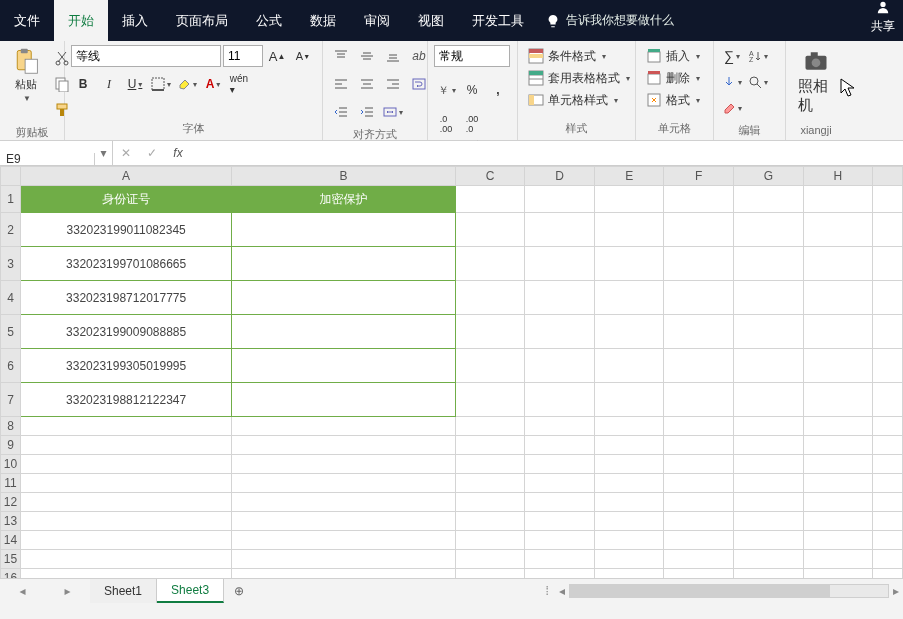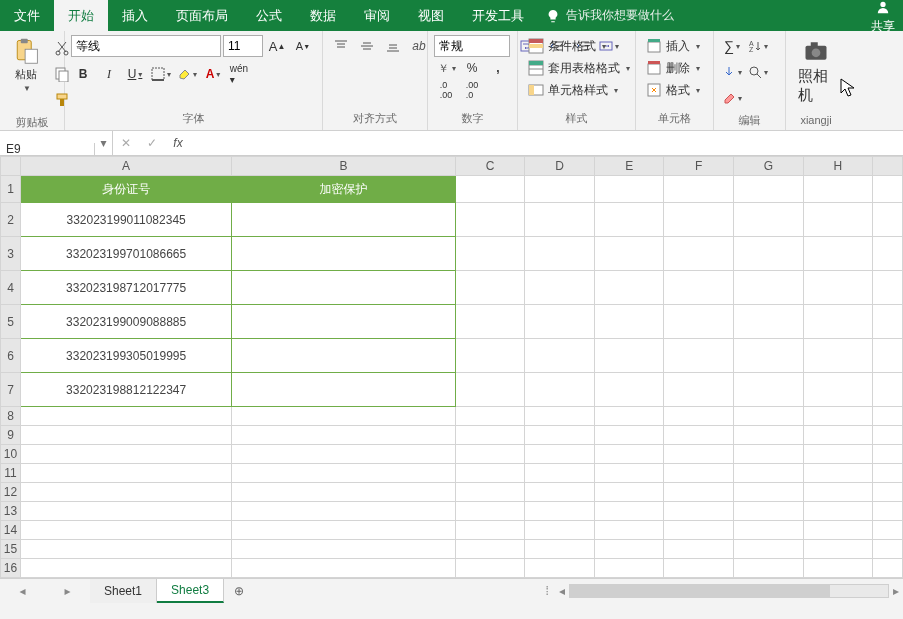--- a/index.html
+++ b/index.html
@@ -1,17 +1,17 @@
 <!DOCTYPE html>
 <html><head>
 <meta charset="utf-8">
 <style>
 *{box-sizing:border-box;margin:0;padding:0;font-family:"Microsoft YaHei",SimSun,sans-serif;}
 body{background:#fff;width:903px;height:619px;overflow:hidden;font-size:12px;color:#333;}
-.tabbar{height:31px;background:#15803d;display:flex;align-items:stretch;color:#fff;}
+.tabbar{height:41px;background:#0f172a;display:flex;align-items:stretch;color:#fff;}
 .tab{padding:0 14px;display:flex;align-items:center;cursor:pointer;font-size:13px;}
 .tab.active{background:#f3f3f3;color:#107c41;}
 .tellme{flex:1;display:flex;align-items:center;padding:0 8px;color:#e6efe9;gap:6px;font-size:12px;}
 .share{padding:0 8px;display:flex;align-items:center;gap:4px;flex-direction:column;}
 .ribbon{height:100px;background:#f3f3f3;border-bottom:1px solid #d0d0d0;display:flex;}
 .rgroup{border-right:1px solid #d9d9d9;display:flex;flex-direction:column;}
 .rbody{flex:1;display:flex;align-items:flex-start;padding:4px 6px;gap:4px;}
 .rlabel{text-align:center;font-size:11px;color:#6a6a6a;padding-bottom:4px;}
 .bigcol{display:flex;flex-direction:column;align-items:center;justify-content:center;gap:2px;padding:2px 6px;}
 .bigicon{width:28px;height:28px;}
@@ -146,21 +146,21 @@
             <span style="color:#c00;font-weight:bold">A</span>
             <span class="dd">▾</span>
           </span>
         <span class="smallbtn" style="font-size:10px">wén<br>▾</span>
       </div>
     </div>
     <div class="rlabel">字体</div>
   </div>
 
   <div class="rgroup" style="width:105px">
-    <div class="rbody" style="flex-direction:row;gap:6px">
+    <div class="rbody" style="flex-direction:column;gap:6px">
       <div class="row">
         <span class="smallbtn">
             <svg width="14" height="14" viewBox="0 0 14 14">
               <line x1="1" y1="2" x2="13" y2="2" stroke="#555"></line>
               <line x1="3" y1="5" x2="11" y2="5" stroke="#555"></line>
               <line x1="3" y1="8" x2="11" y2="8" stroke="#555"></line>
             </svg>
           </span>
         <span class="smallbtn">
             <svg width="14" height="14" viewBox="0 0 14 14">
@@ -232,21 +232,21 @@
               <path d="M4 7h6M4 7l1-1M4 7l1 1M10 7l-1-1M10 7l-1 1" stroke="#66b" fill="none"></path>
             </svg>
             <span class="dd">▾</span>
           </span>
       </div>
     </div>
     <div class="rlabel">对齐方式</div>
   </div>
 
   <div class="rgroup" style="width:90px">
-    <div class="rbody" style="flex-direction:column;gap:0;align-items:stretch">
+    <div class="rbody" style="flex-direction:column;gap:12px;align-items:stretch">
       <input class="fontsel" style="width: 76px;" value="常规">
       <div class="row">
         <span class="smallbtn">
             <svg width="14" height="14" viewBox="0 0 14 14">
               <text x="2" y="11" font-size="11" fill="#555">￥</text>
             </svg>
             <span class="dd">▾</span>
           </span>
         <span class="smallbtn">%</span>
         <span class="smallbtn">

